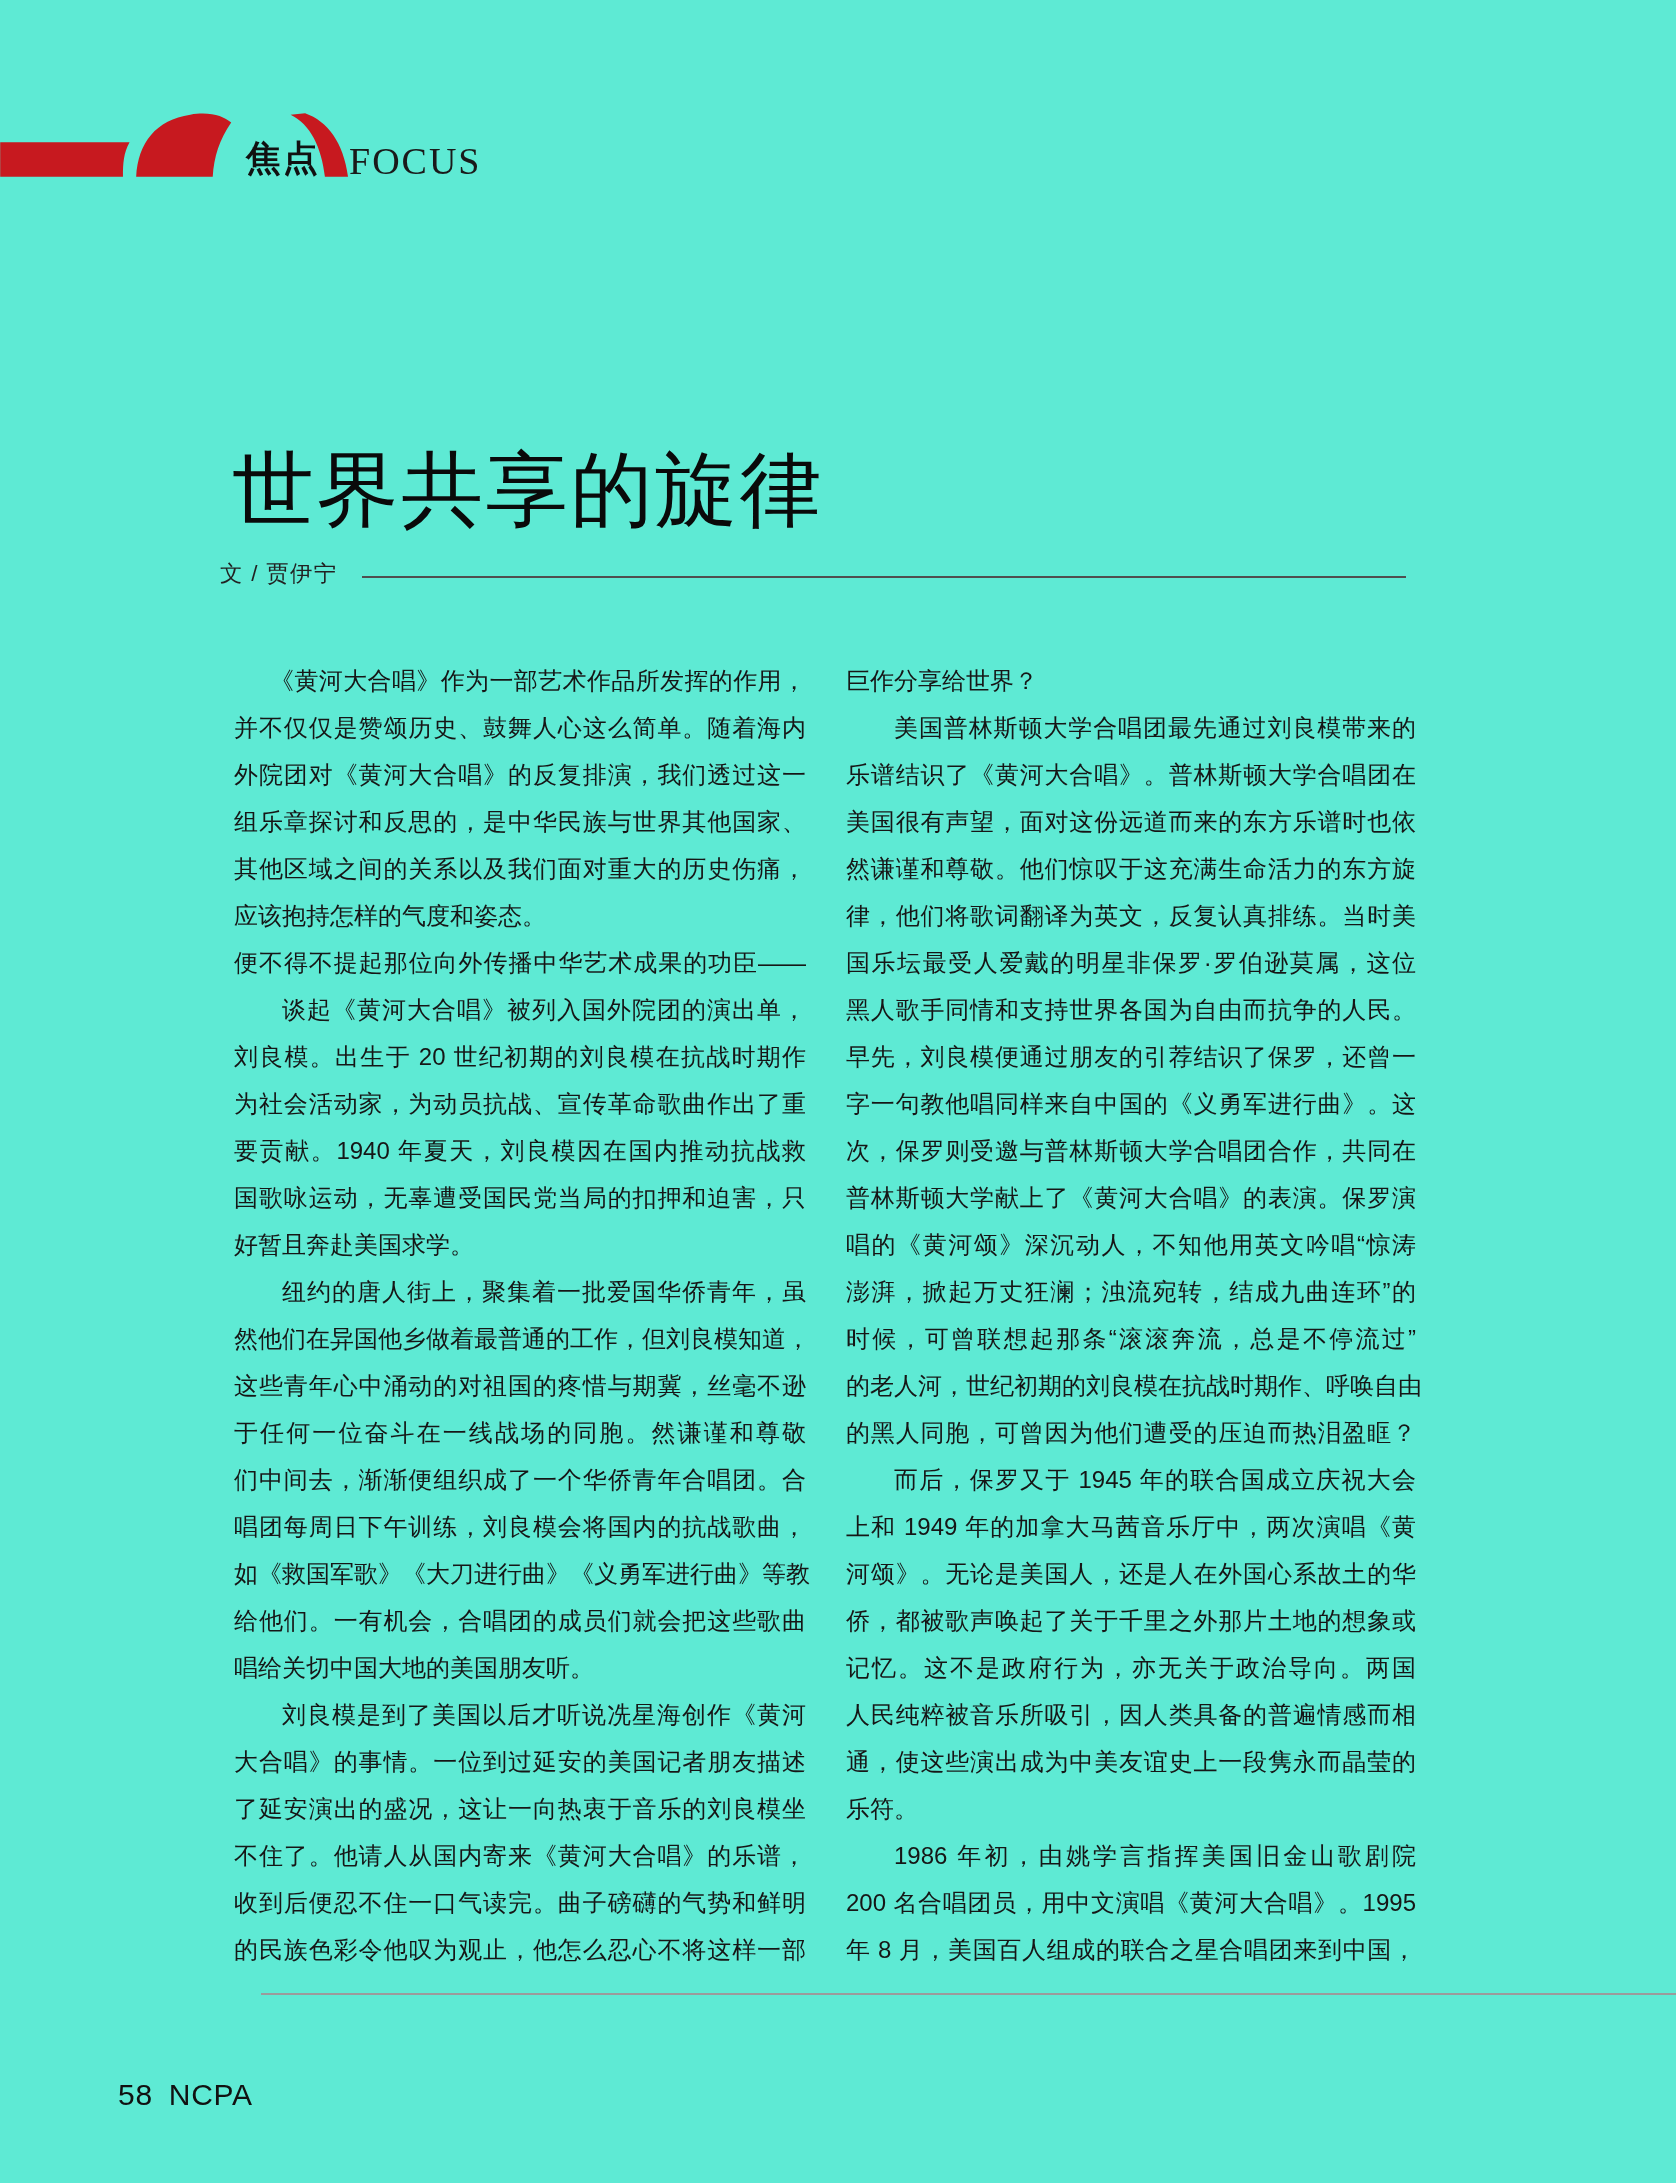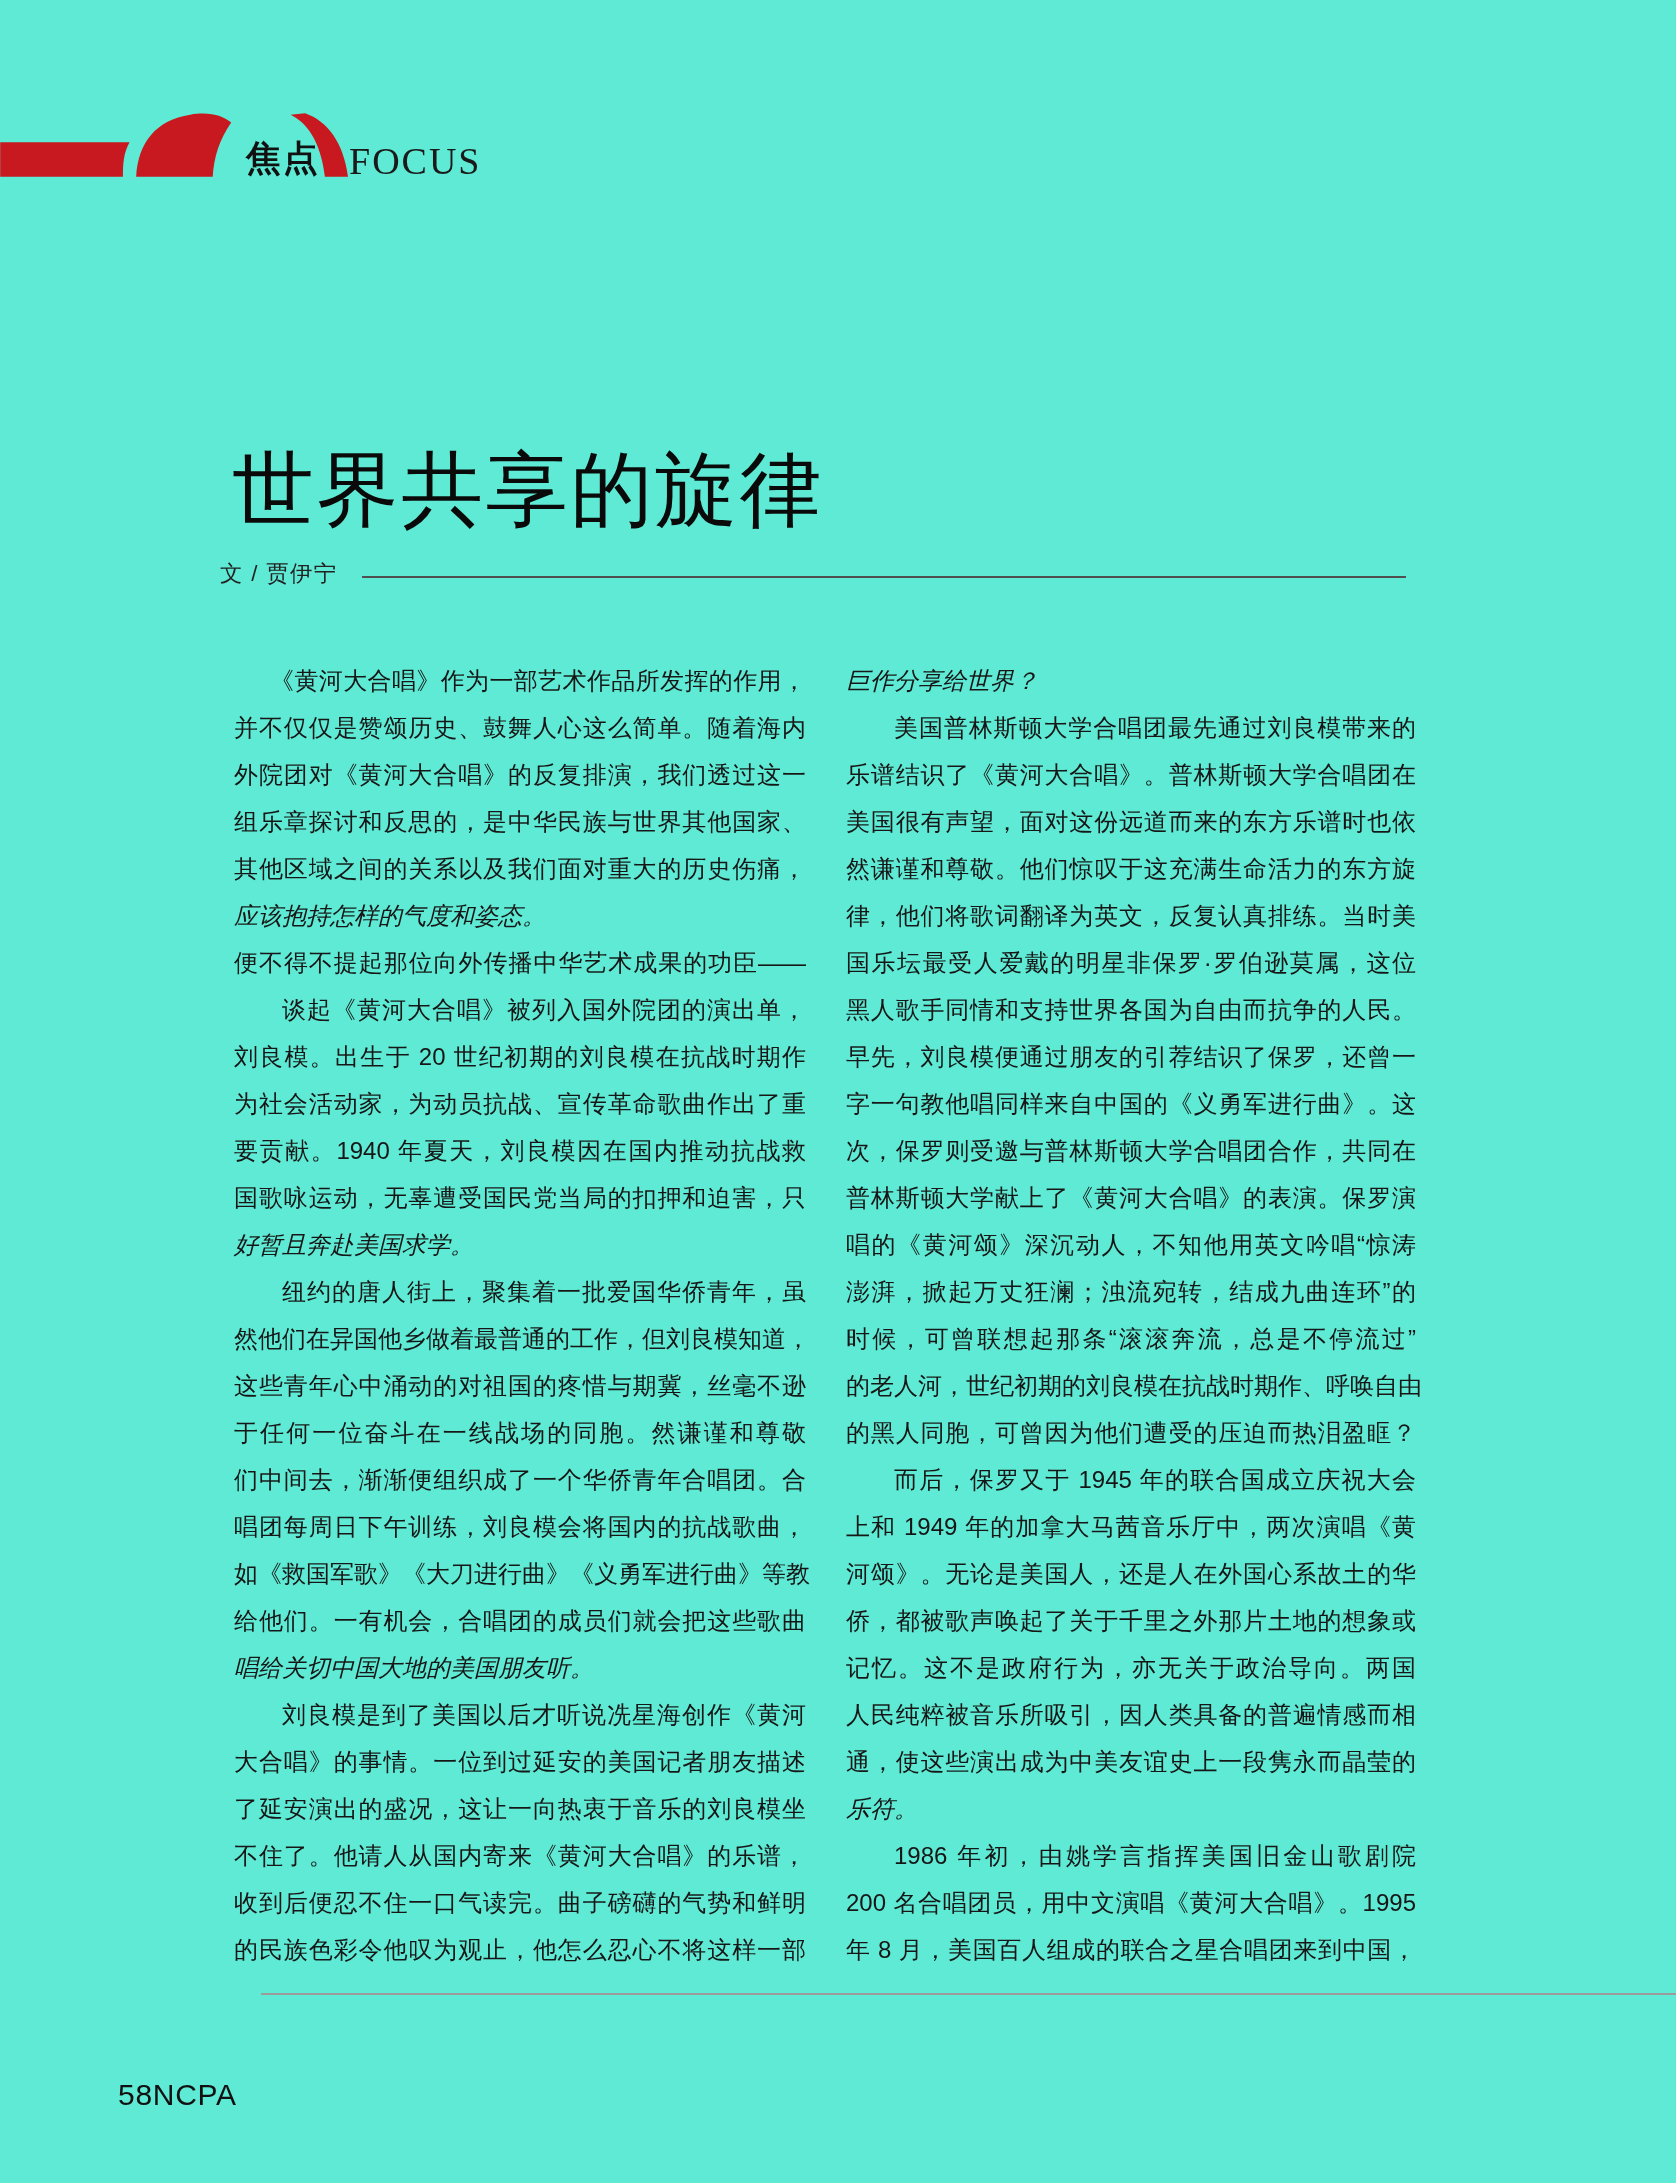--- a/index.html
+++ b/index.html
@@ -45,31 +45,31 @@
     font-size:24px;line-height:47px;color:var(--text,#161616);
   }
   .col.left{left:234px;}
   .col.right{left:846px;width:570px;}
   .line{
     white-space:nowrap;
     text-align:justify;
     text-align-last:justify;
     height:47px;
   }
-  .line.end{text-align-last:left;font-style:italic;}
+  .line.end{text-align-last:left;}
   .line.ind2{text-indent:2em;}
   .line.ind1_5{text-indent:1.5em;}
   
   .footer-rule{
     position:absolute;left:261px;top:1993px;width:1415px;height:2px;
     background:var(--rule,#9b9b9b);
   }
   .folio{
     position:absolute;left:118px;top:2078px;
-    display:flex;align-items:center;
+    display:flex;gap:16px;align-items:center;
     font-size:30px;letter-spacing:0.7px;color:#111;
   }
 </style>
 </head>
 <body>
 
 <div class="page">
 
   <header class="banner">
     <svg width="502" height="66" viewBox="0 0 760 100" aria-hidden="true">

